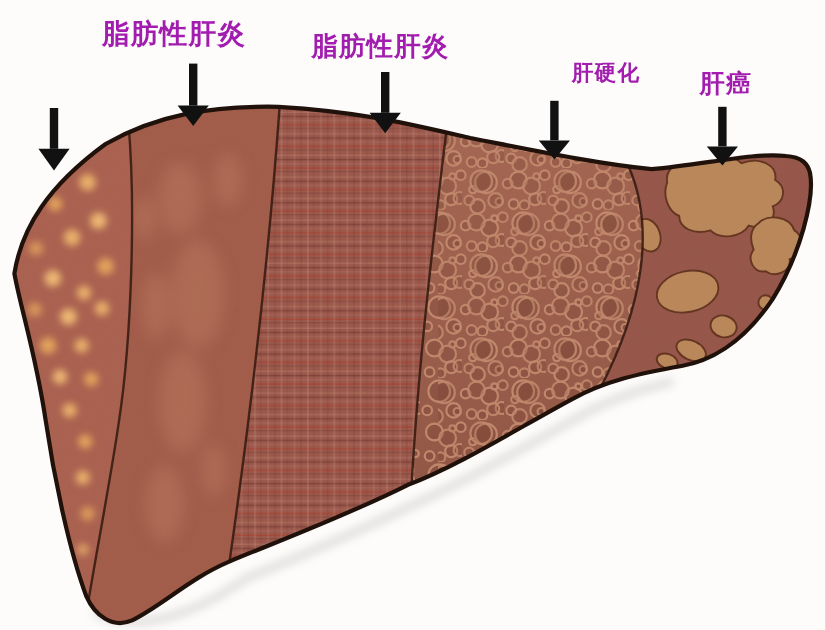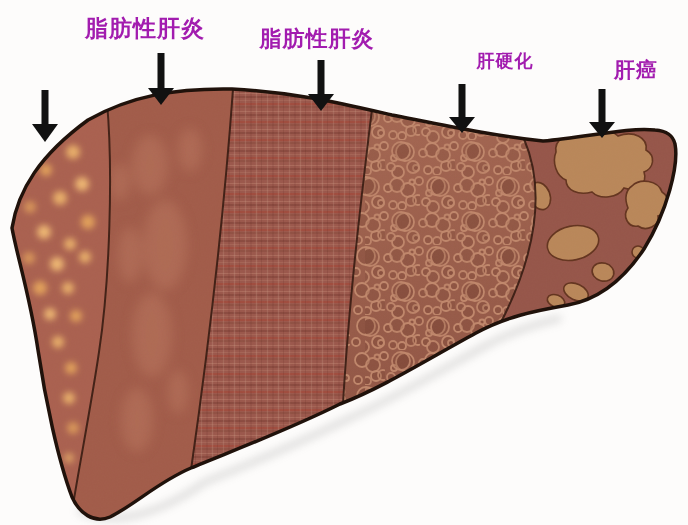--- a/index.html
+++ b/index.html
@@ -20,21 +20,21 @@
     font-weight:900;
     color:#a21caf;
     white-space:nowrap;
     letter-spacing:1px;
     font-family:"Liberation Sans","DejaVu Sans",sans-serif;
   }
   .lbl-1{left:52px;top:57px;font-size:21px;}
   .lbl-2{left:145px;top:13px;font-size:23px;}
   .lbl-3{left:317px;top:24px;font-size:22px;}
   .lbl-4{left:467px;top:49px;font-size:18px;margin-left:38px;}
-  .lbl-5{left:605px;top:56px;font-size:21px;margin-left:31px;}
+  .lbl-5{left:605px;top:56px;font-size:21px;}
 </style>
 </head>
 <body>
 
 <div class="stage-canvas">
 
   <svg class="liver-svg" width="688" height="525" viewBox="0 0 688 525">
     <defs>
       <path id="liverPath" d="M 12,228
         C 18,190 40,155 88,120

